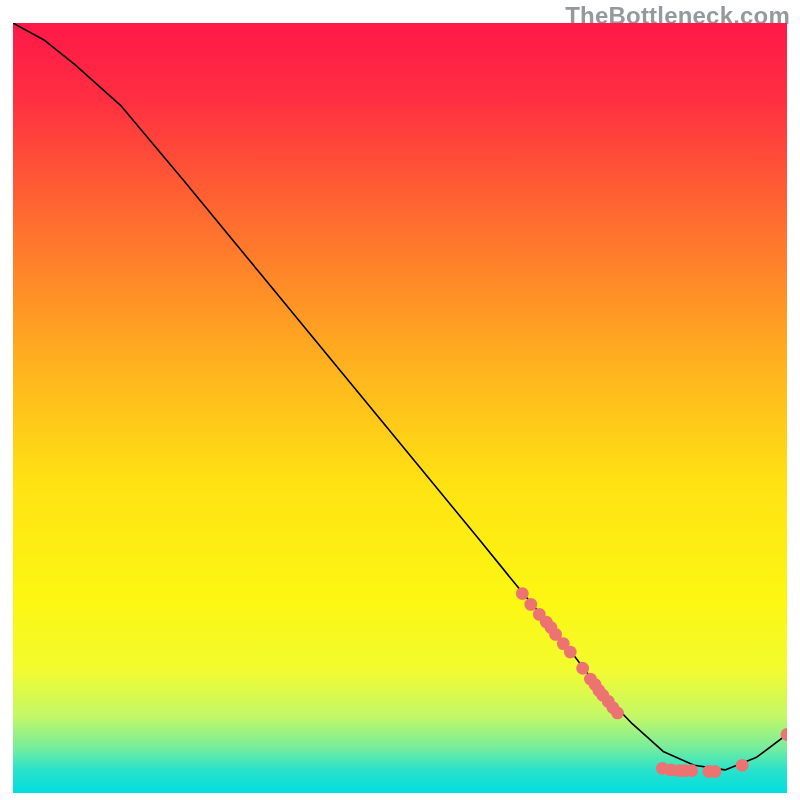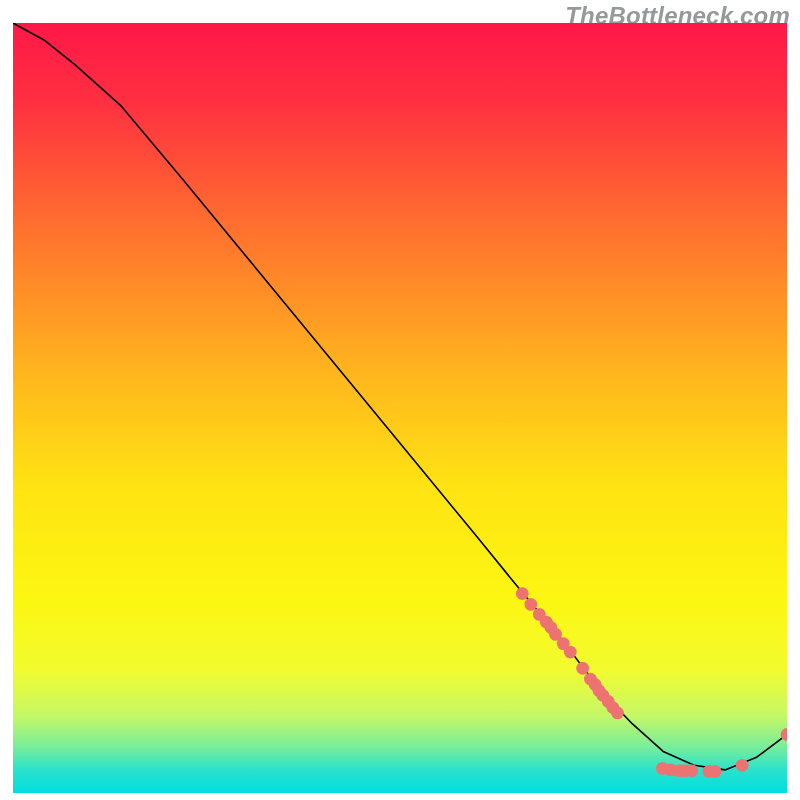--- a/index.html
+++ b/index.html
@@ -25,21 +25,20 @@
   }
   .watermark {
     position: absolute;
     top: 2px;
     right: 10px;
     font-size: 24px;
     font-weight: 700;
     color: #96999b;
     letter-spacing: 0.2px;
     user-select: none;
-    font-style: italic;
   }
 </style>
 </head>
 <body>
 
 <div class="stage">
   <div class="watermark">TheBottleneck.com</div>
   <svg class="plot" viewBox="0 0 774 770" preserveAspectRatio="none">
     <defs>
       <linearGradient id="bg-grad" x1="0" y1="0" x2="0" y2="1">

